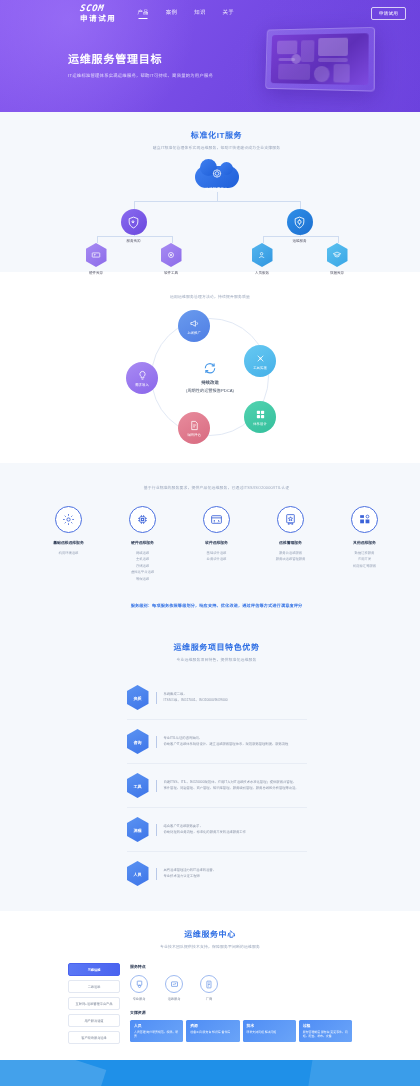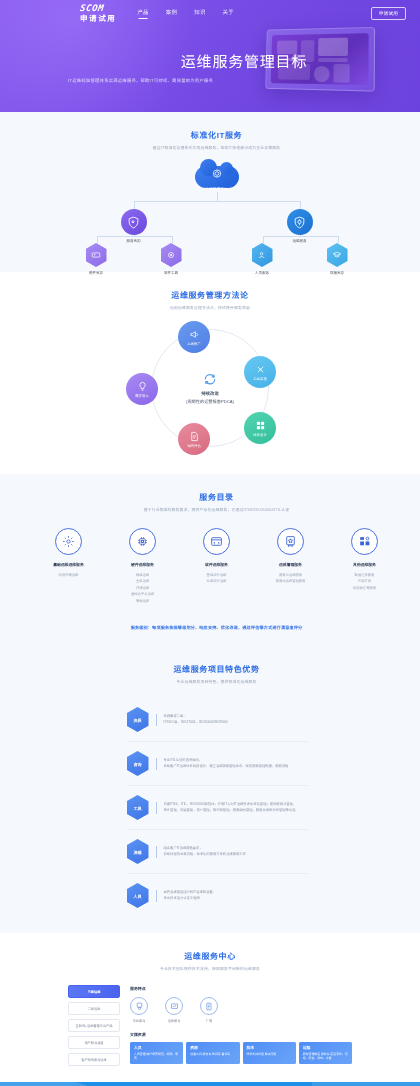--- a/index.html
+++ b/index.html
@@ -36,21 +36,21 @@
   .nav-links{display:flex;gap:17px;margin-left:21px;align-items:center;}
   .nav-link{position:relative;font-size:5.4px;color:rgba(255,255,255,.92);padding-bottom:3px;cursor:pointer;letter-spacing:.3px;}
   .nav-link.active::after{content:"";position:absolute;left:50%;transform:translateX(-50%);
     bottom:0;width:9px;height:1px;background:#fff;}
   .nav-cta{
     margin-left:auto;border:1px solid rgba(255,255,255,.75);border-radius:2px;
     padding:2.5px 7px;font-size:4.6px;color:#fff;cursor:pointer;letter-spacing:.2px;
   }
 
   .hero-body{position:relative;z-index:3;padding:24px 0 0 68px;}
-  .hero-title{font-size:15px;font-weight:normal;color:#fff;letter-spacing:.8px;text-align:center;}
+  .hero-title{font-size:11px;font-weight:bold;color:#fff;letter-spacing:.8px;}
   .hero-sub{font-size:4.3px;color:rgba(255,255,255,.78);margin-top:6px;letter-spacing:.25px;}
 
   .hero-art{
     position:absolute;right:46px;top:28px;width:112px;height:62px;z-index:2;
     border-radius:4px;overflow:hidden;
     background:linear-gradient(135deg,rgba(255,255,255,.16),rgba(255,255,255,.05));
     border:1px solid rgba(255,255,255,.22);
     transform:perspective(300px) rotateY(-14deg) rotateX(4deg);
     box-shadow:0 6px 22px rgba(60,20,140,.35);
   }
@@ -279,21 +279,20 @@
             <path d="M3 9l9-4 9 4-9 4-9-4z"></path>
               <path d="M7 11v4c2.5 2 7.5 2 10 0v-4"></path>
           </svg>
         </div>
         <span class="node-lab">数据资源</span>
       </div>
     </div>
   </section>
 
   <section class="section bg-white">
-    <h2 class="sec-title">运维服务管理方法论</h2>
     <p class="sec-sub">运用运维服务管理方法论，持续提升服务质量</p>
 
     <div class="cycle">
       <div class="cycle-ring"></div>
 
       <div class="cnode" style="left:52px;top:3px;background:linear-gradient(150deg,#6a9bee,#4f7ee4);">
         <svg width="11" height="11" viewBox="0 0 24 24" fill="none" stroke="#fff" stroke-width="1.7">
           <path d="M4 10v4h3l7 4V6l-7 4H4z"></path>
             <path d="M17 9a4 4 0 010 6"></path>
         </svg>
@@ -340,21 +339,20 @@
           <path d="M4 12a8 8 0 018-8 8 8 0 016.9 4"></path>
           <path d="M19 4v4h-4M5 20v-4h4"></path>
         </svg>
         <div class="cy-c-title">持续改进</div>
         <div class="cy-c-sub">(周期性的运营报告PDCA)</div>
       </div>
     </div>
   </section>
 
   <section class="section bg-light">
-    <h2 class="sec-title">服务目录</h2>
     <p class="sec-sub">基于行业标准的服务要求，提供产品化运维服务，已通过ITSS/ISO20000/ITIL认证</p>
 
     <div class="cat-row">
       <div class="cat">
         <div class="cat-ic">
           <svg width="13" height="13" viewBox="0 0 24 24" fill="none" stroke="#3c63d8" stroke-width="1.6">
             <circle cx="12" cy="12" r="3"></circle>
             <path d="M12 2v3M12 19v3M2 12h3M19 12h3M5 5l2 2M17 17l2 2M19 5l-2 2M7 17l-2 2"></path>
           </svg>
         </div>

